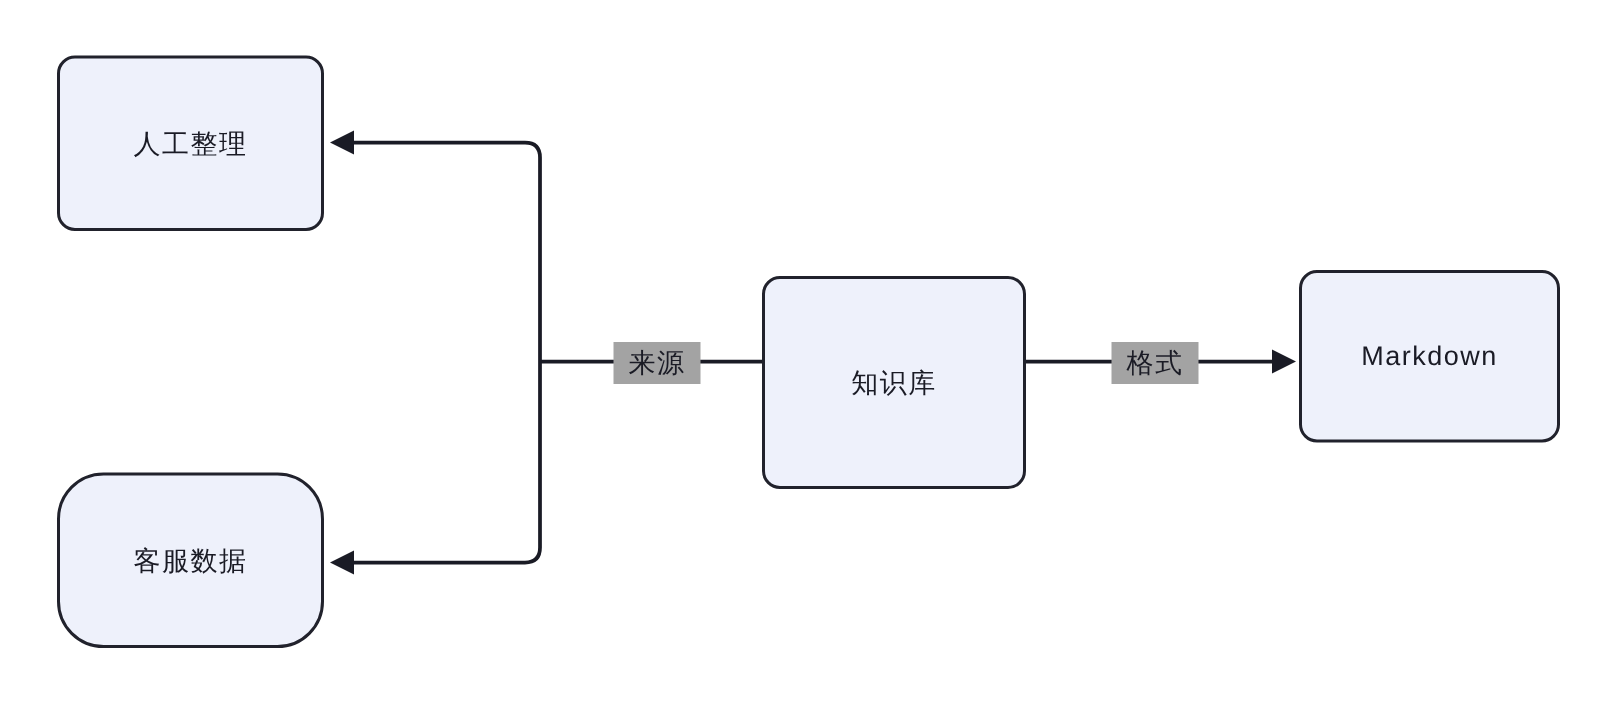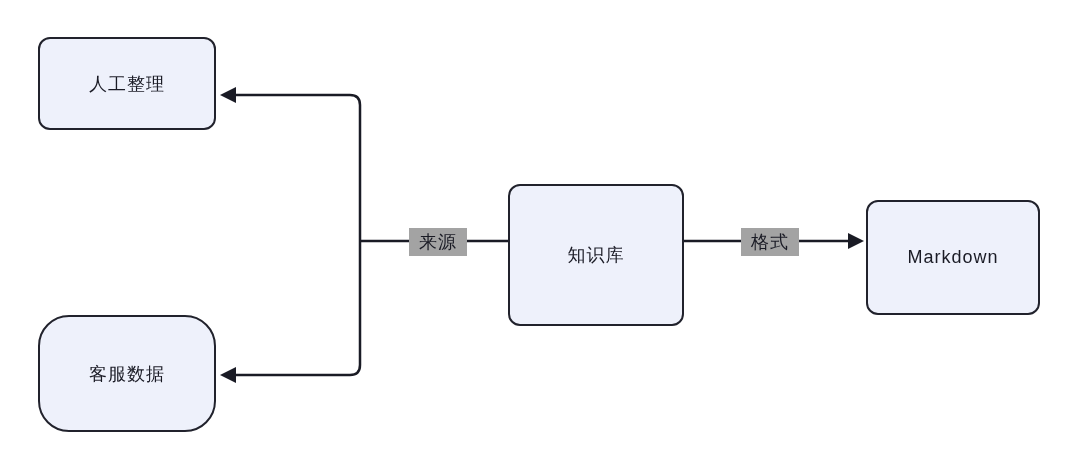--- a/index.html
+++ b/index.html
@@ -28,24 +28,24 @@
     background: #eef1fb;
     border: 2px solid #21222c;
     border-radius: 12px;
     display: flex;
     align-items: center;
     justify-content: center;
     font-size: 18px;
     color: #1a1b25;
     letter-spacing: 1px;
   }
-  .node-manual    { left: 38px;  top: 37px;  width: 178px; height: 93px; }
+  .node-manual    { left: 38px;  top: 37px;  width: 178px; height: 117px; }
   .node-customer  { left: 38px;  top: 315px; width: 178px; height: 117px; border-radius: 31px; }
   .node-kb        { left: 508px; top: 184px; width: 176px; height: 142px; }
-  .node-markdown  { left: 866px; top: 200px; width: 174px; height: 115px; }
+  .node-markdown  { left: 866px; top: 180px; width: 174px; height: 115px; }
   .edge-label {
     position: absolute;
     transform: translate(-50%, -50%);
     background: #a3a3a3;
     padding: 2px 10px;
     font-size: 18px;
     color: #1a1b25;
     letter-spacing: 1px;
     white-space: nowrap;
   }

